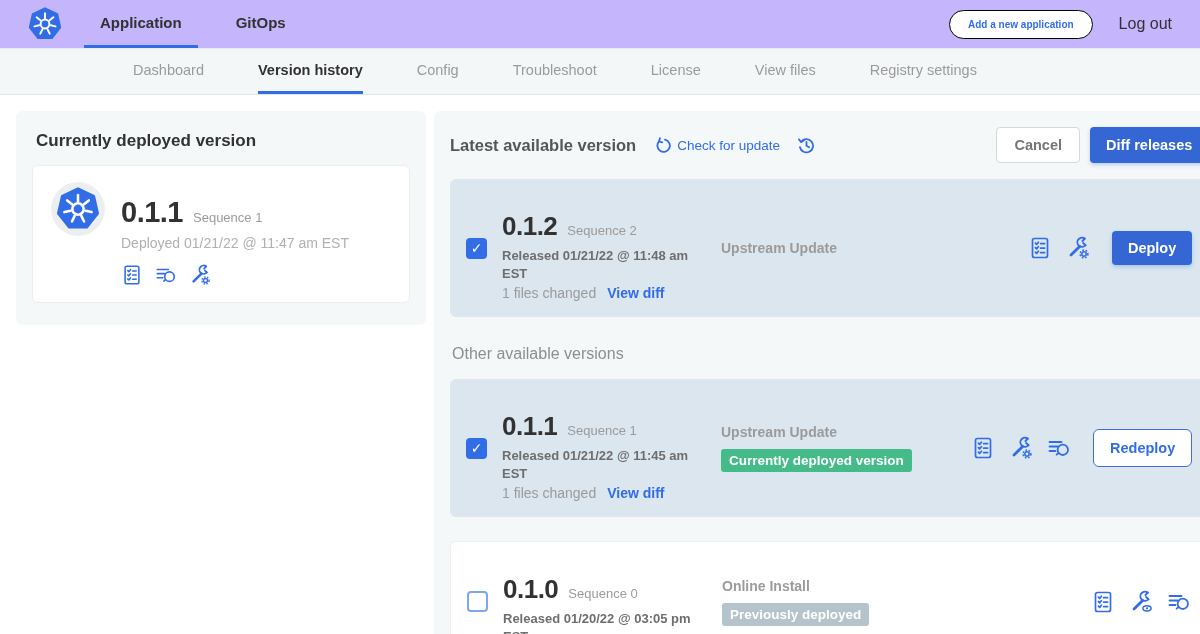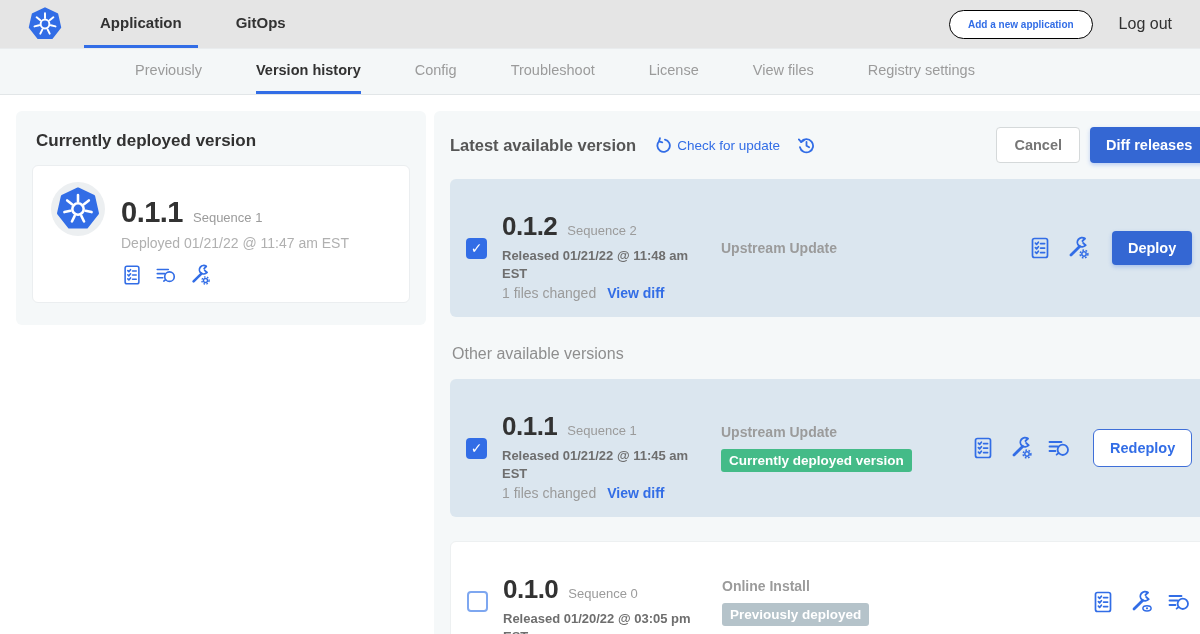--- a/index.html
+++ b/index.html
@@ -1,20 +1,20 @@
 <!DOCTYPE html>
 <html><head>
 <meta charset="utf-8">
 <style>
   * { margin:0; padding:0; box-sizing:border-box; }
   html,body { width:1200px; height:634px; overflow:hidden; background:#fff;
     font-family:"Liberation Sans","DejaVu Sans",sans-serif; color:#323232; }
 
   
-  .topbar { height:48px; display:flex; align-items:center; padding:0 28px; background:#e5e5e5; }
+  .topbar { height:48px; display:flex; align-items:center; padding:0 28px; background:#c4b5fd; }
   .brand { width:34px; height:34px; flex:none; }
   .top-tab { height:48px; display:flex; align-items:center; padding:0 16px; margin-left:22px;
     font-size:15px; font-weight:700; color:#323232; border-bottom:3px solid transparent; cursor:pointer; }
   .top-tab.active { border-bottom-color:#326de6; }
   .top-spacer { flex:1; }
   .btn-add { border:1px solid #000000; color:#326de6; background:#fff; border-radius:18px;
     font-weight:700; font-size:10px; padding:8px 18px; cursor:pointer;
     font-family:inherit; }
   .logout { margin-left:26px; font-size:16px; color:#323232; cursor:pointer; }
 
@@ -145,21 +145,21 @@
       <use href="#i-k8s"></use>
     </svg>
   <div class="top-tab active">Application</div>
   <div class="top-tab">GitOps</div>
   <div class="top-spacer"></div>
   <button class="btn-add">Add a new application</button>
   <div class="logout">Log out</div>
 </div>
 
 <div class="subnav">
-  <div class="subtab">Previously</div>
+  <div class="subtab">Dashboard</div>
   <div class="subtab active">Version history</div>
   <div class="subtab">Config</div>
   <div class="subtab">Troubleshoot</div>
   <div class="subtab">License</div>
   <div class="subtab">View files</div>
   <div class="subtab">Registry settings</div>
 </div>
 
 <div class="main">
 

